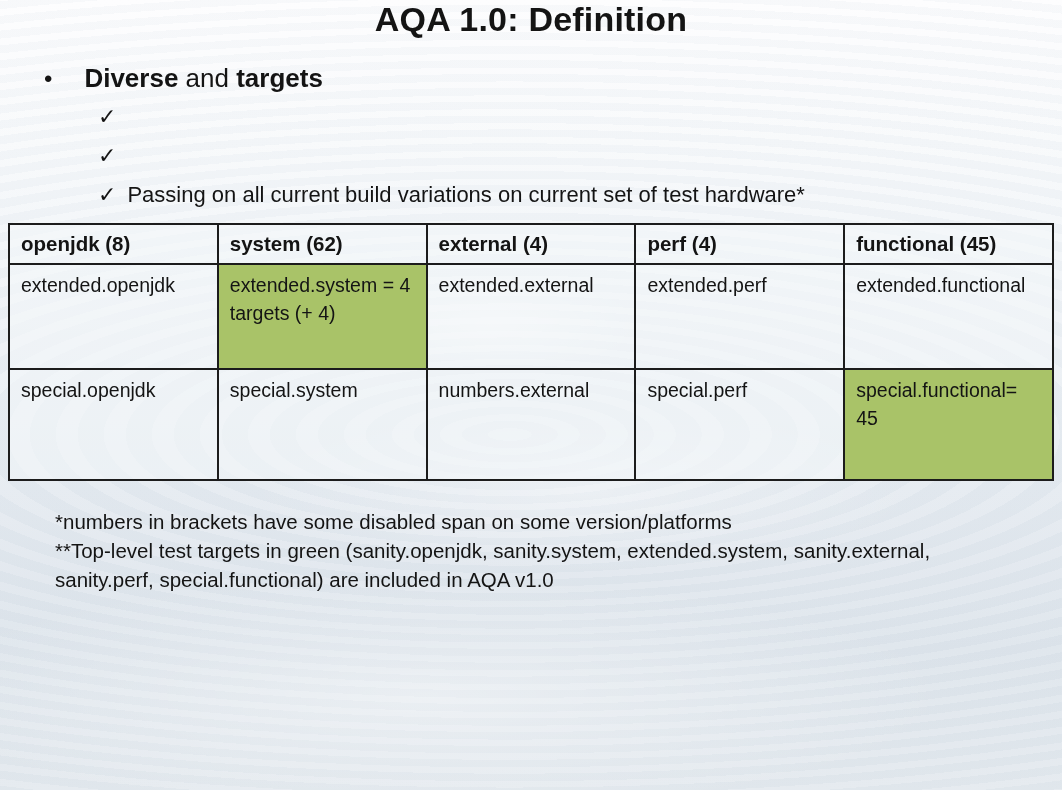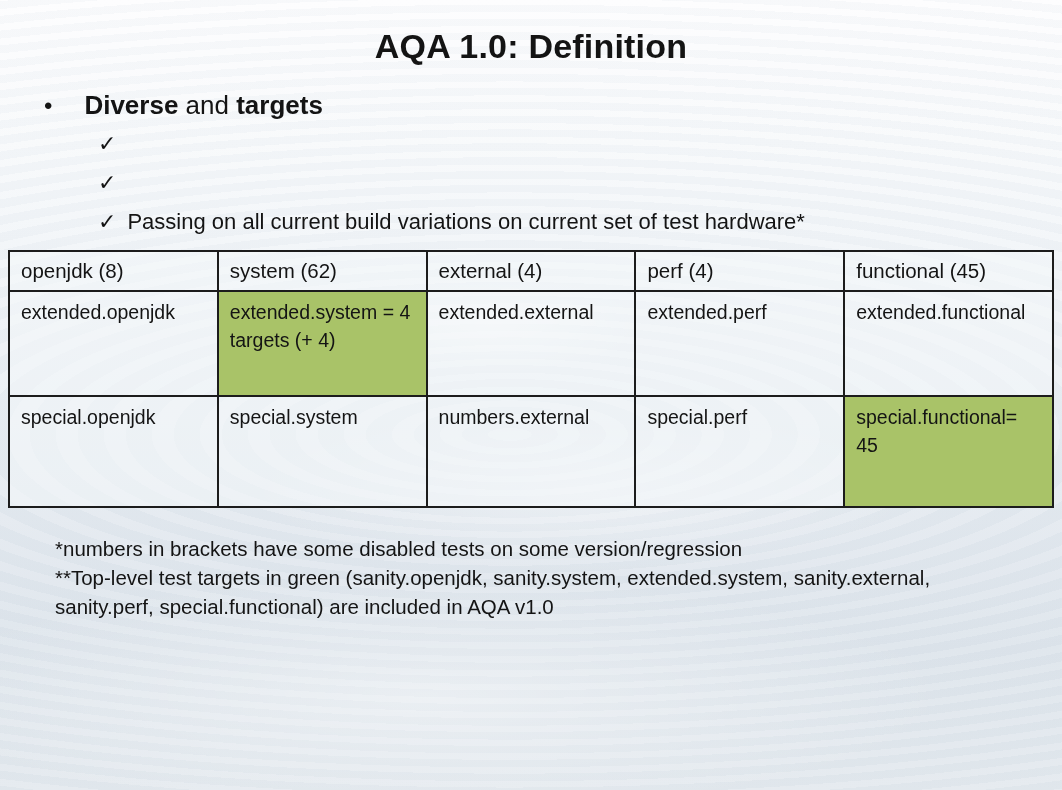--- a/index.html
+++ b/index.html
@@ -19,21 +19,20 @@
       radial-gradient(ellipse 700px 160px at 40% 88%, rgba(255,255,255,0.4), rgba(255,255,255,0) 75%),
       repeating-radial-gradient(ellipse 900px 260px at 48% 55%,
         rgba(255,255,255,0.10) 0px, rgba(255,255,255,0.10) 22px,
         rgba(196,208,219,0.10) 22px, rgba(196,208,219,0.10) 48px),
       linear-gradient(180deg, #fdfdfe 0%, #f7f9fb 18%, #eef2f6 40%, #e4eaf0 62%, #dde4eb 82%, #e3e9ee 100%);
   }
   .slide { position: relative; width: 100%; height: 100%; }
 
   .title {
     margin: 0;
-    padding-top: 27px;
     text-align: center;
     font-size: 34px;
     font-weight: 600;
     letter-spacing: 0.2px;
   }
 
   .bullet-line {
     display: flex;
     align-items: baseline;
     margin: 24px 0 2px 44px;
@@ -75,21 +74,21 @@
     vertical-align: top;
     text-align: left;
     font-size: 19.5px;
     line-height: 1.45;
     overflow-wrap: break-word;
     word-break: break-word;
     background-color: rgba(244,247,250,0.55);
   }
   table.test-groups th {
     font-size: 20.5px;
-    font-weight: normal;
+    font-weight: bold;
     height: 30px;
     vertical-align: middle;
     padding-top: 4px;
     padding-bottom: 4px;
   }
   table.test-groups td.green { background-color: #a9c368; }
   tr.row-1 td { height: 66px; }
   tr.row-2 td { height: 91px; }
   tr.row-3 td { height: 97px; }
 
@@ -149,17 +148,17 @@
         <td>special.openjdk</td>
         <td>special.system</td>
         <td>numbers.external</td>
         <td>special.perf</td>
         <td class="green">special.functional= 45</td>
       </tr>
     </tbody>
   </table>
 
   <div class="footnotes">
-    <p class="footnote">*numbers in brackets have some disabled tests on some version/regression</p>
+    <p class="footnote">*numbers in brackets have some disabled span on some version/platforms</p>
     <p class="footnote">**Top-level test targets in green (sanity.openjdk, sanity.system, extended.system, sanity.external, sanity.perf, special.functional) are included in AQA v1.0</p>
   </div>
 
 </div>
 
 </body></html>

